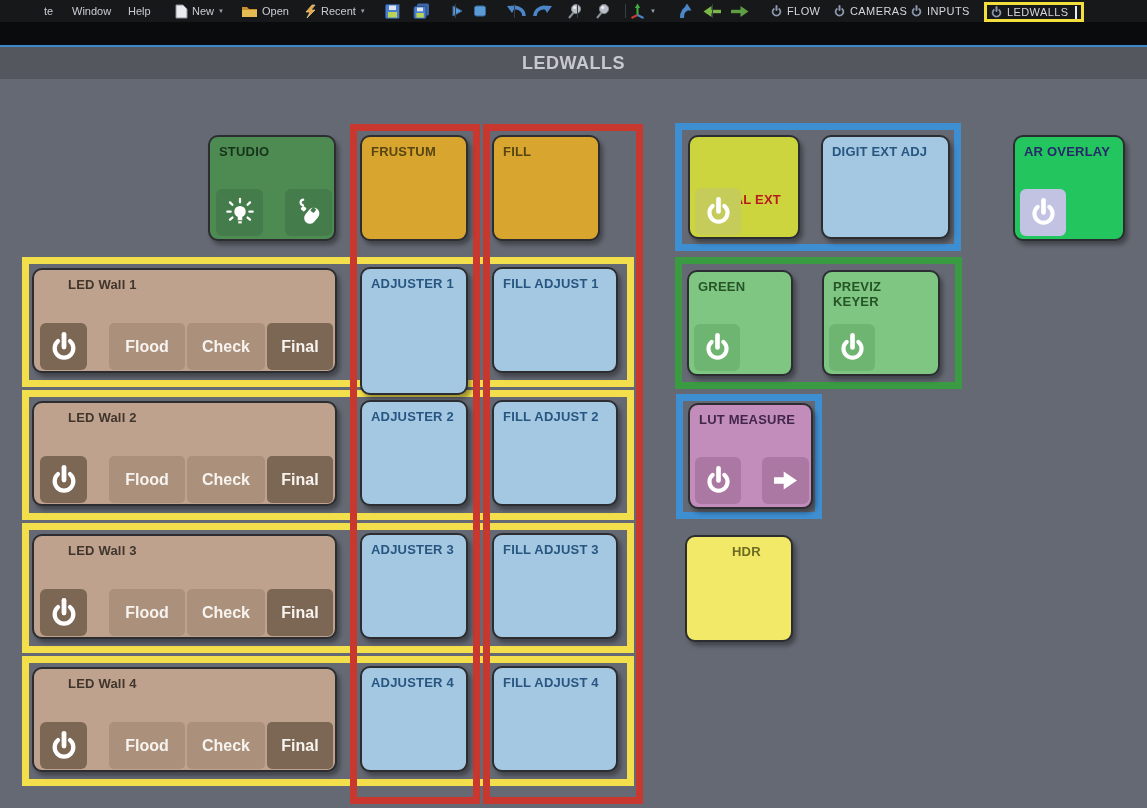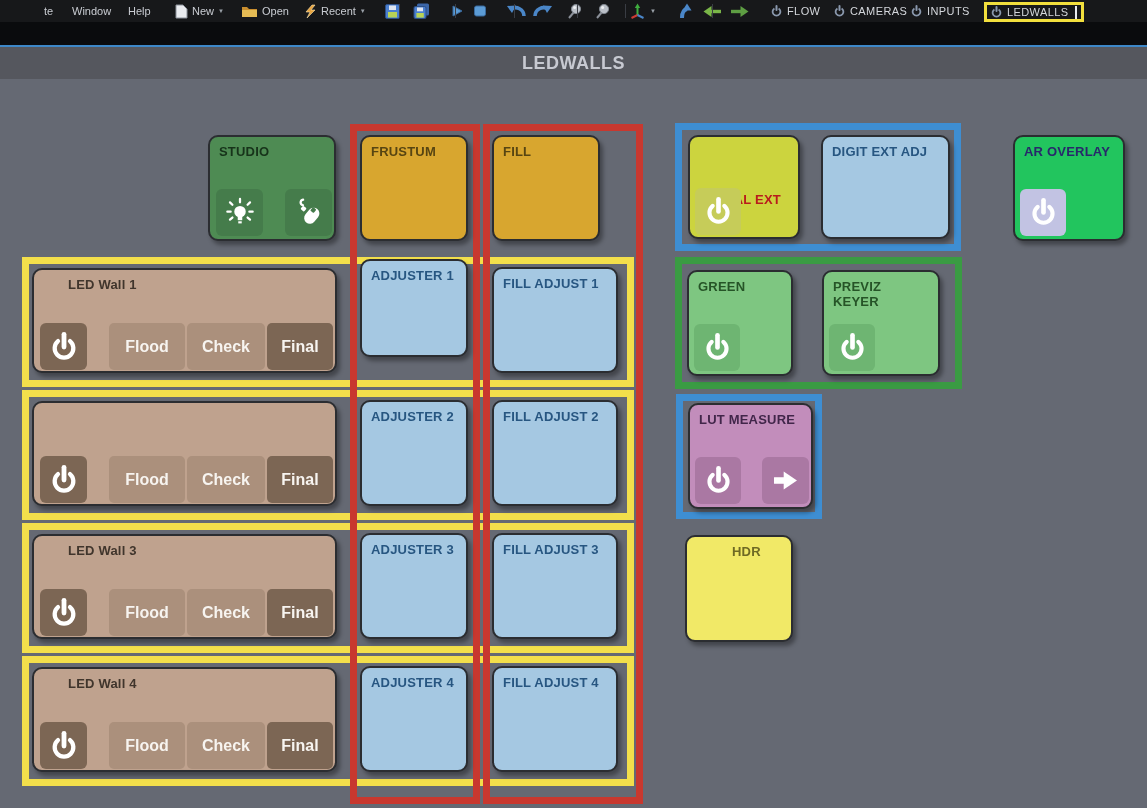--- a/index.html
+++ b/index.html
@@ -358,28 +358,29 @@
       <button class="tbtn btn-dark" style="left:6px;top:53px;width:47px;height:47px">
         <svg viewBox="0 0 24 24" width="32" height="32">
             <path d="M12 2.5 v9.5" stroke="#fff" stroke-width="3.6" stroke-linecap="round" fill="none"></path>
             <path d="M7.5 7.6 A 7 7 0 1 0 16.5 7.6" fill="none" stroke="#fff" stroke-width="3.2" stroke-linecap="round"></path>
           </svg>
       </button>
       <button class="wall-label btn-mid" style="left:75px;top:53px;width:76px;height:47px">Flood</button>
       <button class="wall-label btn-mid" style="left:153px;top:53px;width:78px;height:47px">Check</button>
       <button class="wall-label btn-dark" style="left:233px;top:53px;width:66px;height:47px">Final</button>
     </div>
-    <div class="tile t-blue" style="left:360px;top:180px;width:108px;height:98px">
+    <div class="tile t-blue" style="left:360px;top:188px;width:108px;height:128px">
       <div class="tile-title">ADJUSTER 1</div>
     </div>
     <div class="tile t-blue" style="left:492px;top:188px;width:126px;height:106px">
       <div class="tile-title">FILL ADJUST 1</div>
     </div>
 
     <div class="tile t-wall" style="left:32px;top:322px;width:305px;height:105px">
+      <div class="tile-title">LED Wall 2</div>
       <button class="tbtn btn-dark" style="left:6px;top:53px;width:47px;height:47px">
         <svg viewBox="0 0 24 24" width="32" height="32">
             <path d="M12 2.5 v9.5" stroke="#fff" stroke-width="3.6" stroke-linecap="round" fill="none"></path>
             <path d="M7.5 7.6 A 7 7 0 1 0 16.5 7.6" fill="none" stroke="#fff" stroke-width="3.2" stroke-linecap="round"></path>
           </svg>
       </button>
       <button class="wall-label btn-mid" style="left:75px;top:53px;width:76px;height:47px">Flood</button>
       <button class="wall-label btn-mid" style="left:153px;top:53px;width:78px;height:47px">Check</button>
       <button class="wall-label btn-dark" style="left:233px;top:53px;width:66px;height:47px">Final</button>
     </div>

